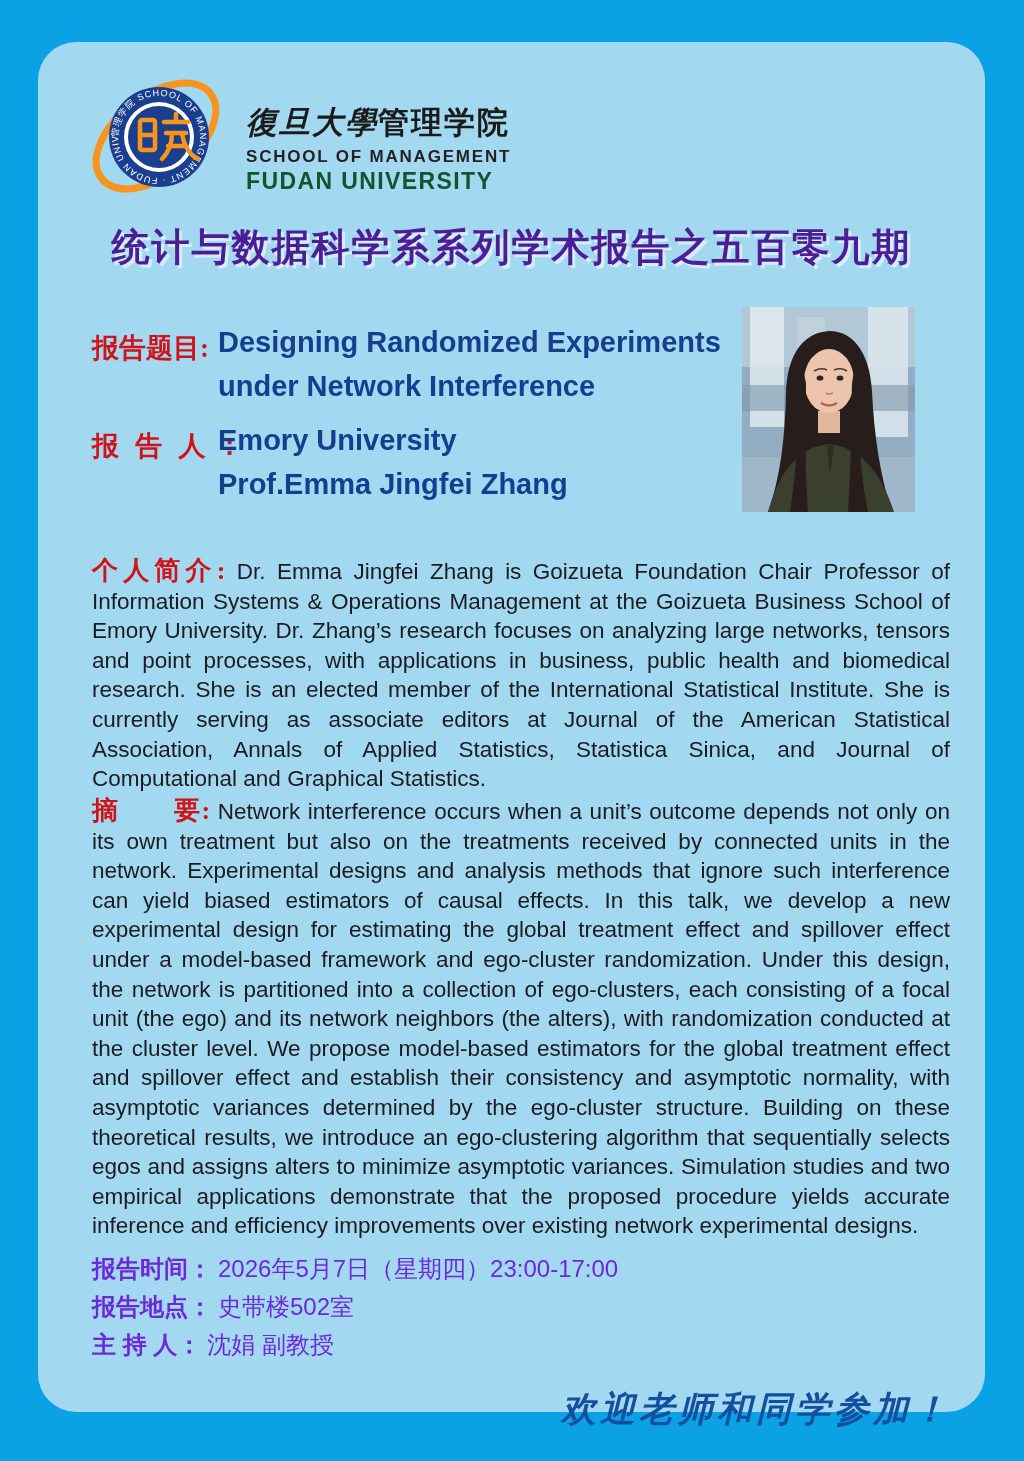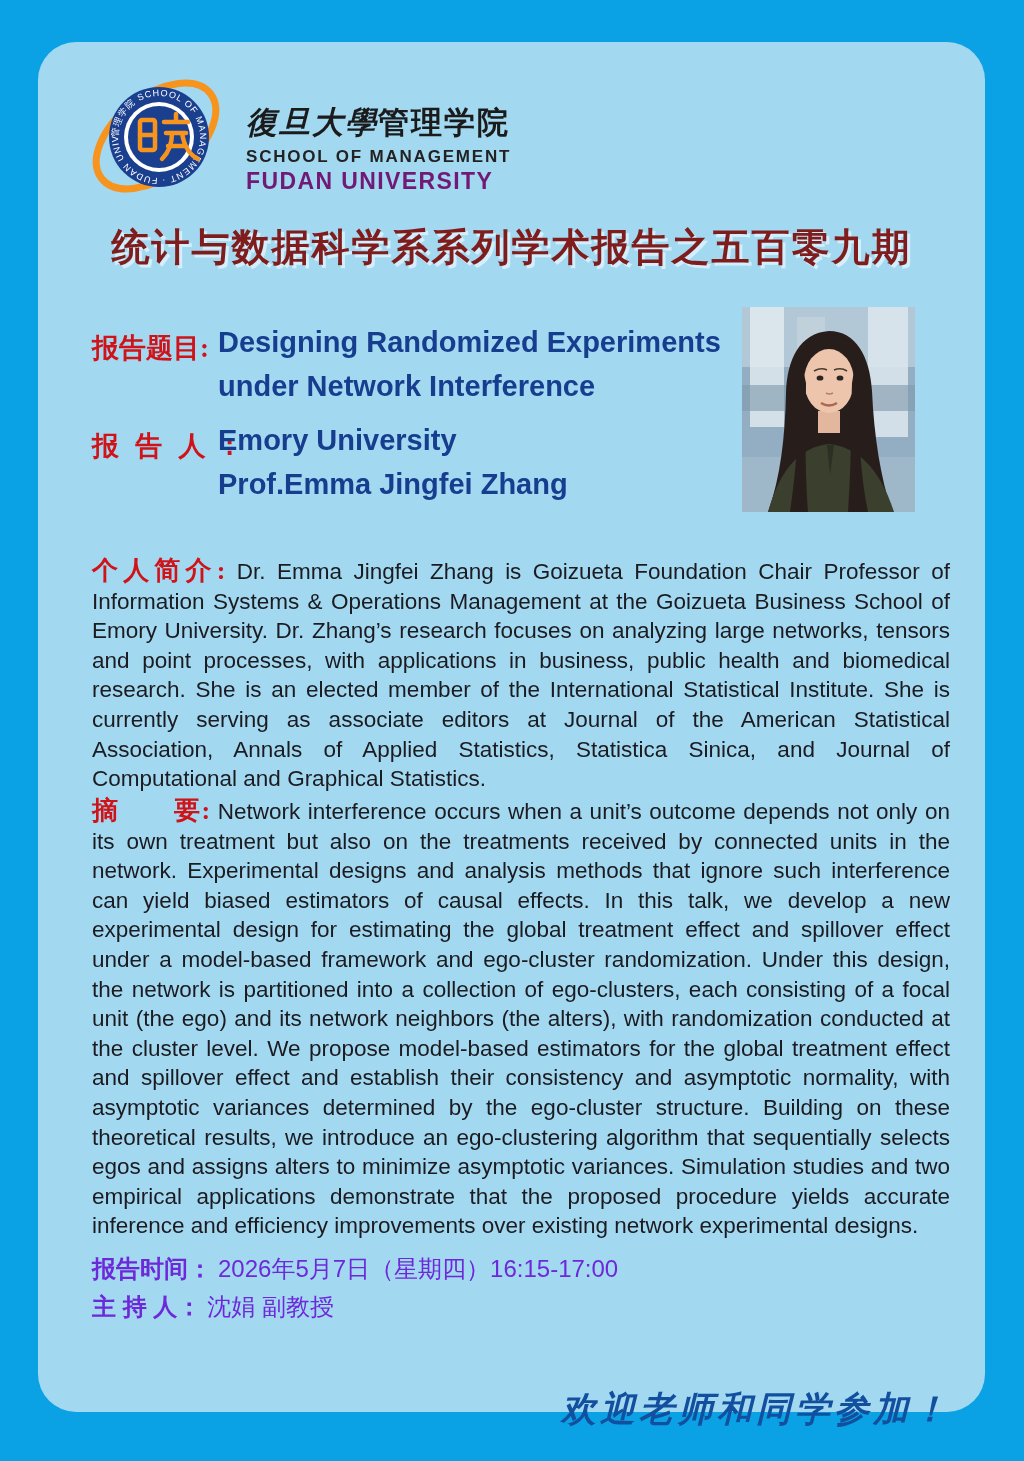--- a/index.html
+++ b/index.html
@@ -14,25 +14,25 @@
     width:947px; height:1370px;
     background:#A3D8F1; border-radius:38px;
   }
   
   .logo-row { position:absolute; left:46px; top:34px; display:flex; align-items:center; }
   .emblem { width:150px; height:122px; }
   .logo-text { margin-left:12px; margin-top:22px; }
   .logo-cn { font-size:31px; font-weight:bold; color:#1b1b1b; font-family:"Liberation Serif", serif; letter-spacing:2px; white-space:nowrap; }
   .logo-cn .script { font-style:italic; }
   .logo-en1 { font-size:17px; font-weight:bold; letter-spacing:1.8px; color:#222; margin-top:3px; }
-  .logo-en2 { font-size:23px; font-weight:900; letter-spacing:1.4px; color:#701a75; margin-top:1px; }
+  .logo-en2 { font-size:23px; font-weight:900; letter-spacing:1.4px; color:#14532d; margin-top:1px; }
   
   .series-title {
     position:absolute; left:0; right:0; top:180px; text-align:center;
-    font-size:38px; font-weight:900; color:#7f1d1d; letter-spacing:2px;
+    font-size:38px; font-weight:900; color:#4c1d95; letter-spacing:2px;
     text-shadow:3px 3px 0 rgba(230,246,255,.75);
   }
   
   .red-label { color:#D01318; font-weight:bold; font-family:"Liberation Serif", serif; }
   .fld-title-label { position:absolute; left:54px; top:288px; font-size:27px; }
   .fld-title-value { position:absolute; left:180px; top:278px; font-size:29px; font-weight:bold; color:#173E8E; line-height:44px; }
   .fld-speaker-label { position:absolute; left:54px; top:386px; font-size:27px;font-family:Liberation Mono, monospace; }
   .fld-speaker-value { position:absolute; left:180px; top:376px; font-size:29px; font-weight:bold; color:#173E8E; line-height:44px; }
   
   .photo { position:absolute; left:704px; top:265px; width:173px; height:205px; overflow:hidden; }
@@ -135,21 +135,25 @@
     <path d="M113,58 C118,92 114,145 126,205 L106,205 C110,150 109,100 110,76 Z" fill="#271e1b"></path>
   </svg>
 
   <div class="para bio"><span class="red-label">个人简介:</span> <span>Dr. Emma Jingfei Zhang is Goizueta Foundation Chair Professor of Information Systems &amp; Operations Management at the Goizueta Business School of Emory University. Dr. Zhang’s research focuses on analyzing large networks, tensors and point processes, with applications in business, public health and biomedical research. She is an elected member of the International Statistical Institute. She is currently serving as associate editors at Journal of the American Statistical Association, Annals of Applied Statistics, Statistica Sinica, and Journal of Computational and Graphical Statistics.</span></div>
 
   <div class="para abstract"><span class="red-label">摘　　要:</span> <span>Network interference occurs when a unit’s outcome depends not only on its own treatment but also on the treatments received by connected units in the network. Experimental designs and analysis methods that ignore such interference can yield biased estimators of causal effects. In this talk, we develop a new experimental design for estimating the global treatment effect and spillover effect under a model-based framework and ego-cluster randomization. Under this design, the network is partitioned into a collection of ego-clusters, each consisting of a focal unit (the ego) and its network neighbors (the alters), with randomization conducted at the cluster level. We propose model-based estimators for the global treatment effect and spillover effect and establish their consistency and asymptotic normality, with asymptotic variances determined by the ego-cluster structure. Building on these theoretical results, we introduce an ego-clustering algorithm that sequentially selects egos and assigns alters to minimize asymptotic variances. Simulation studies and two empirical applications demonstrate that the proposed procedure yields accurate inference and efficiency improvements over existing network experimental designs.</span></div>
 
   <div class="details">
     <div class="detail-row">
       <span class="dl">报告时间：</span>
-      <span class="dv">2026年5月7日（星期四）16:15-17:00</span>
+      <span class="dv">2026年5月7日（星期四）23:00-17:00</span>
+    </div>
+    <div class="detail-row">
+      <span class="dl">报告地点：</span>
+      <span class="dv">史带楼502室</span>
     </div>
     <div class="detail-row">
       <span class="dl">主 持 人：</span>
       <span class="dv">沈娟 副教授</span>
     </div>
   </div>
 
   <div class="welcome">欢迎老师和同学参加！</div>
 
 </div>

